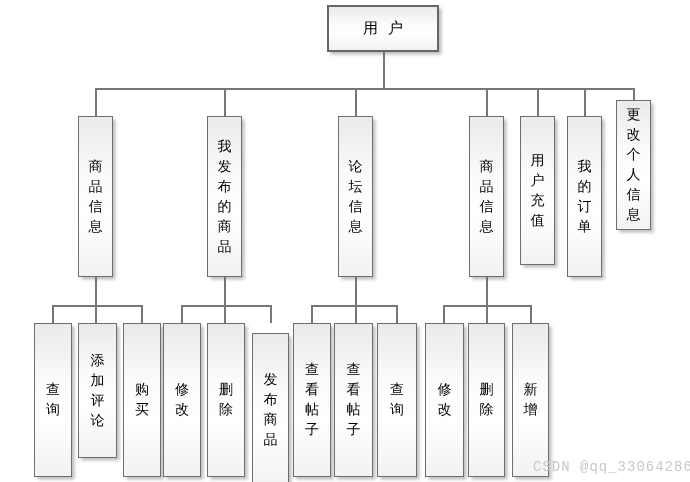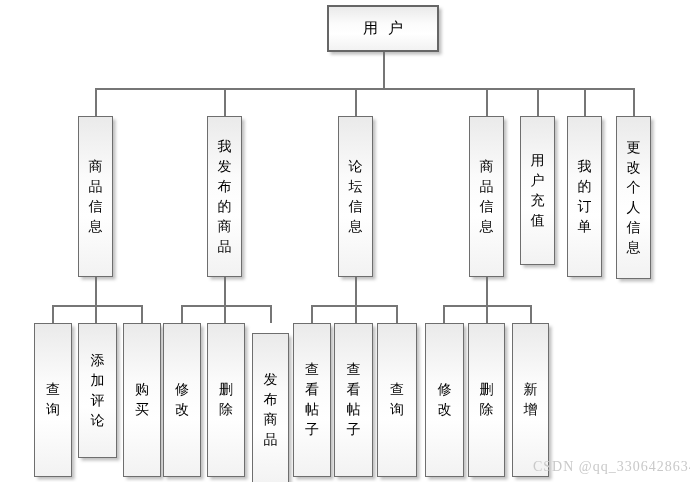--- a/index.html
+++ b/index.html
@@ -1,18 +1,18 @@
 <!DOCTYPE html>
 <html><head>
 <meta charset="utf-8">
 <style>
   html,body{margin:0;padding:0;background:#fff;}
   .canvas{
     position:relative;width:690px;height:482px;background:#ffffff;overflow:hidden;
-    font-family:Liberation Serif, serif;color:#000;
+    font-family:Liberation Mono, monospace;color:#000;
   }
   .node{
     position:absolute;box-sizing:border-box;
     border:1.5px solid #6e6e6e;
     background:linear-gradient(180deg,#eaeaea 0%,#fbfbfb 38%,#ffffff 62%,#f2f2f2 100%);
     box-shadow:2.5px 2.5px 3px rgba(110,110,110,0.45);
     display:flex;align-items:center;justify-content:center;
   }
   .node.root{border-width:2px;border-color:#666;}
   .htext{
@@ -79,21 +79,21 @@
   </div>
   <div class="node" style="left:469px;top:116px;width:35px;height:161px">
     <span class="vtext">商品信息</span>
   </div>
   <div class="node" style="left:520px;top:116px;width:35px;height:149px">
     <span class="vtext">用户充值</span>
   </div>
   <div class="node" style="left:567px;top:116px;width:35px;height:161px">
     <span class="vtext">我的订单</span>
   </div>
-  <div class="node" style="left:616px;top:116px;width:35px;height:163px">
+  <div class="node" style="left:616px;top:100px;width:35px;height:130px">
     <span class="vtext">更改个人信息</span>
   </div>
 
   <div class="node" style="left:34px;top:323px;width:38px;height:154px">
     <span class="vtext">查询</span>
   </div>
   <div class="node" style="left:78px;top:323px;width:39px;height:135px">
     <span class="vtext">添加评论</span>
   </div>
   <div class="node" style="left:123px;top:323px;width:38px;height:154px">

